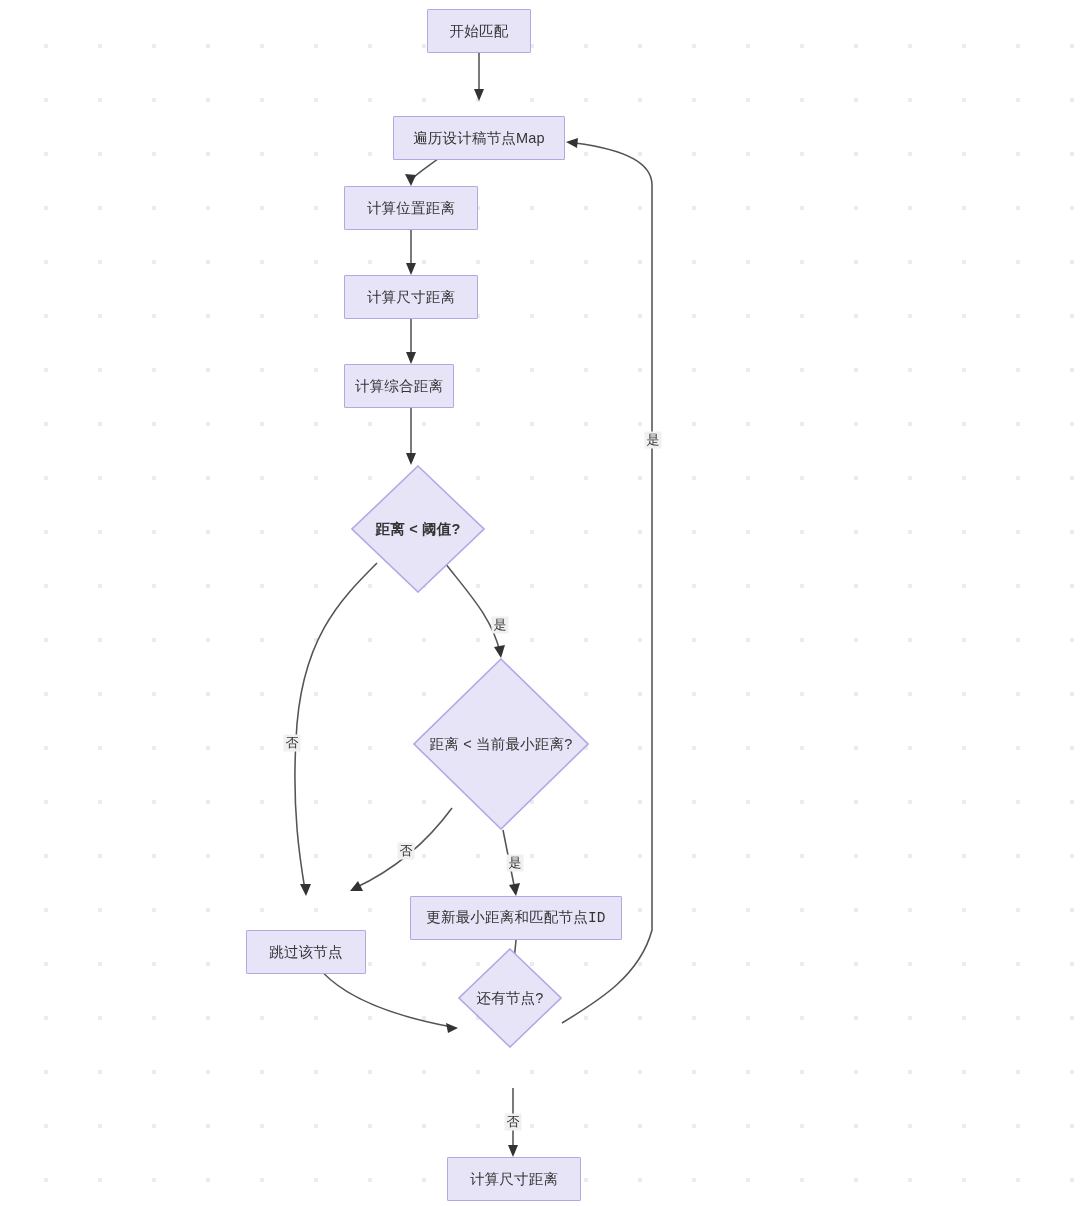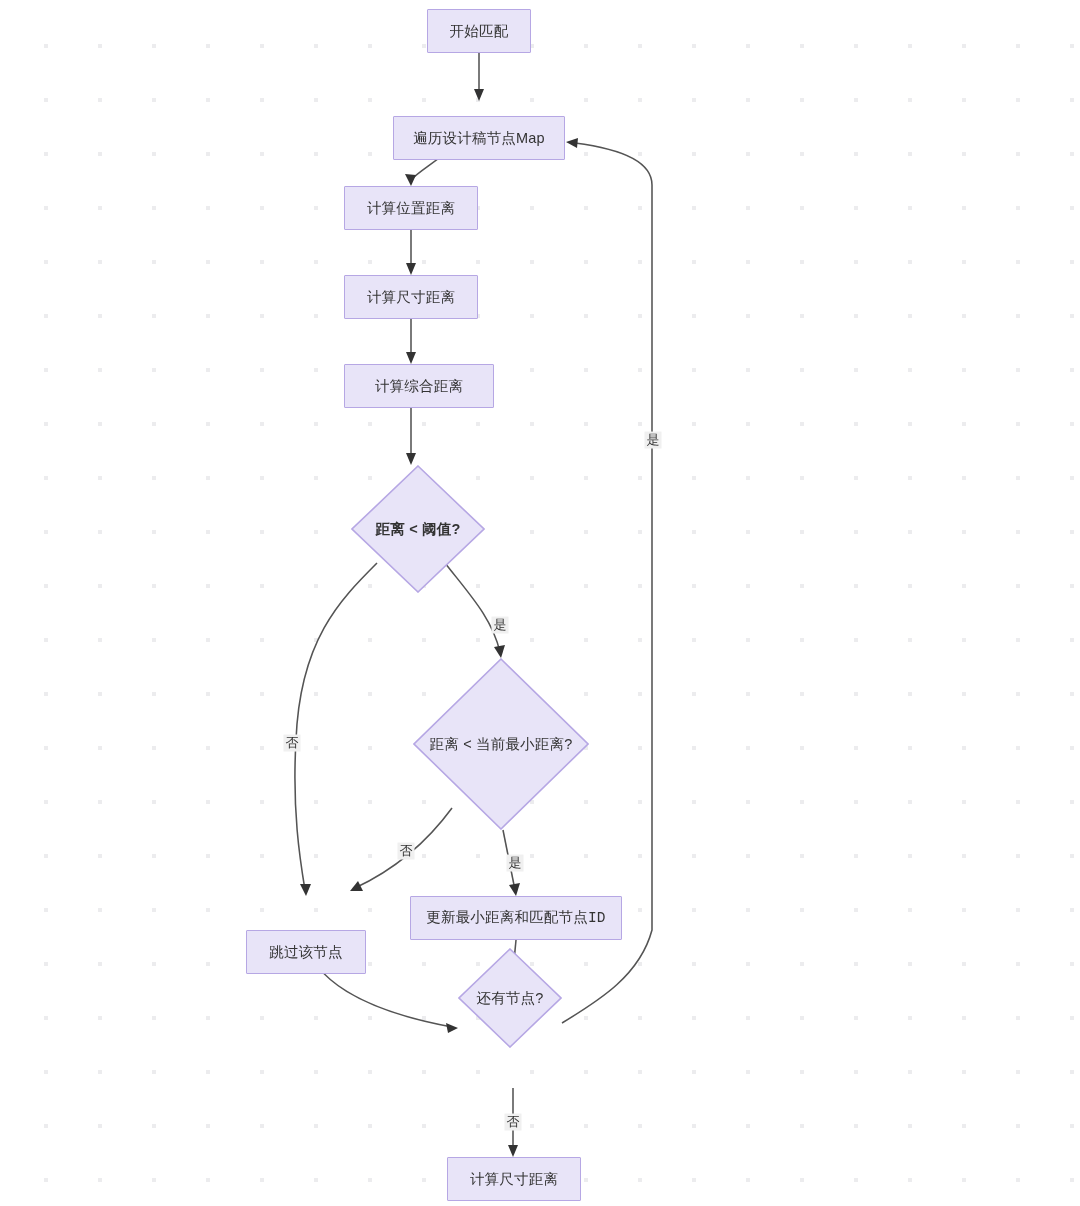--- a/index.html
+++ b/index.html
@@ -164,21 +164,21 @@
   </div>
 
   <div class="node node-rect" style="left:344px; top:186px; width:134px; height:44px;">
     <span>计算位置距离</span>
   </div>
 
   <div class="node node-rect" style="left:344px; top:275px; width:134px; height:44px;">
     <span>计算尺寸距离</span>
   </div>
 
-  <div class="node node-rect" style="left:344px; top:364px; width:150px; height:44px;">
+  <div class="node node-rect" style="left:344px; top:364px; width:110px; height:44px;">
     <span>计算综合距离</span>
   </div>
 
   <div class="node node-diamond" style="left:351px; top:465px; width:134px; height:128px;font-weight:bold;">
     <svg class="dia-shape" viewBox="0 0 134 128" preserveAspectRatio="none">
       <polygon points="67,1 133,64 67,127 1,64" fill="#e8e4f8" stroke="#b6a7e4" stroke-width="1.6"></polygon>
     </svg>
     <span class="dia-label">距离 &lt; 阈值?</span>
   </div>
 

